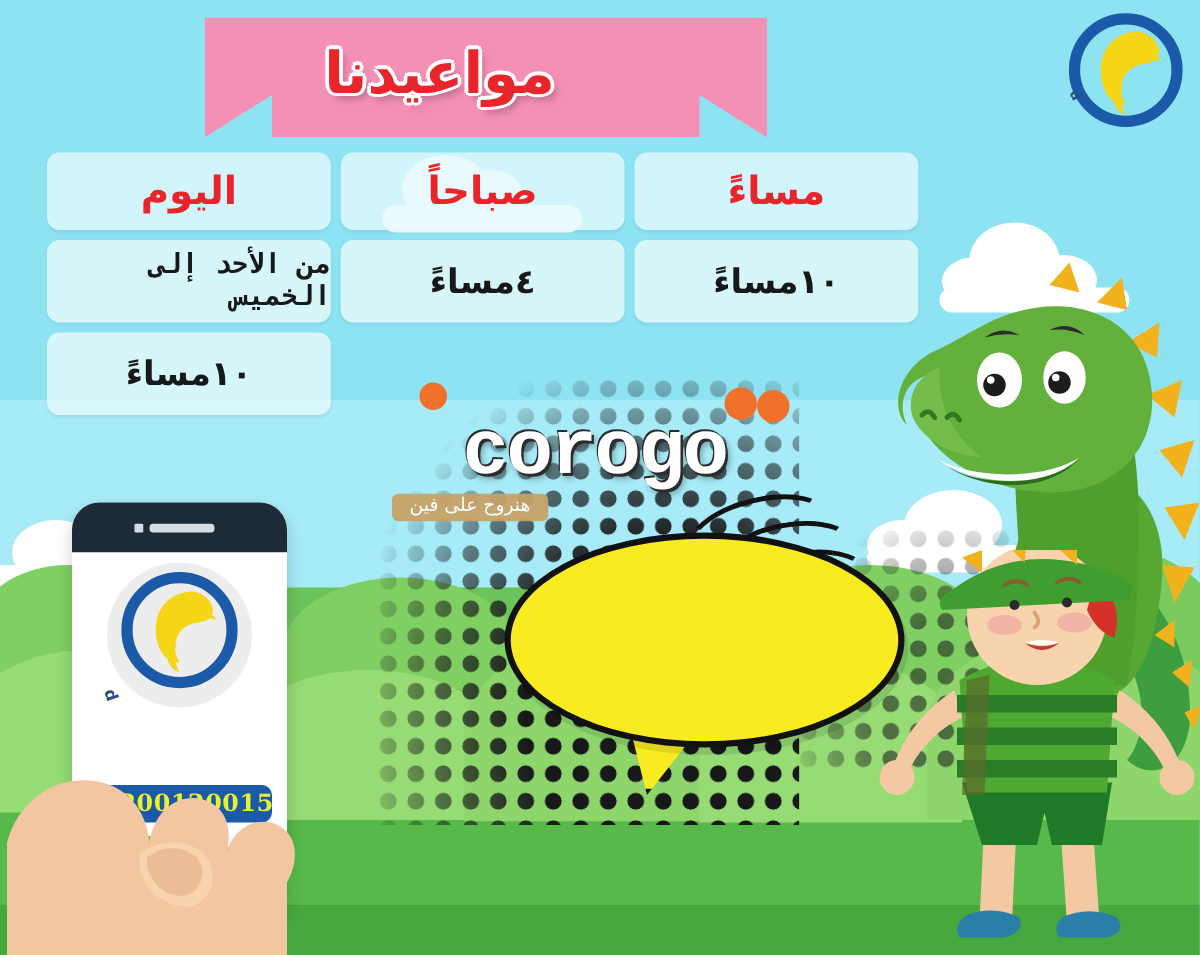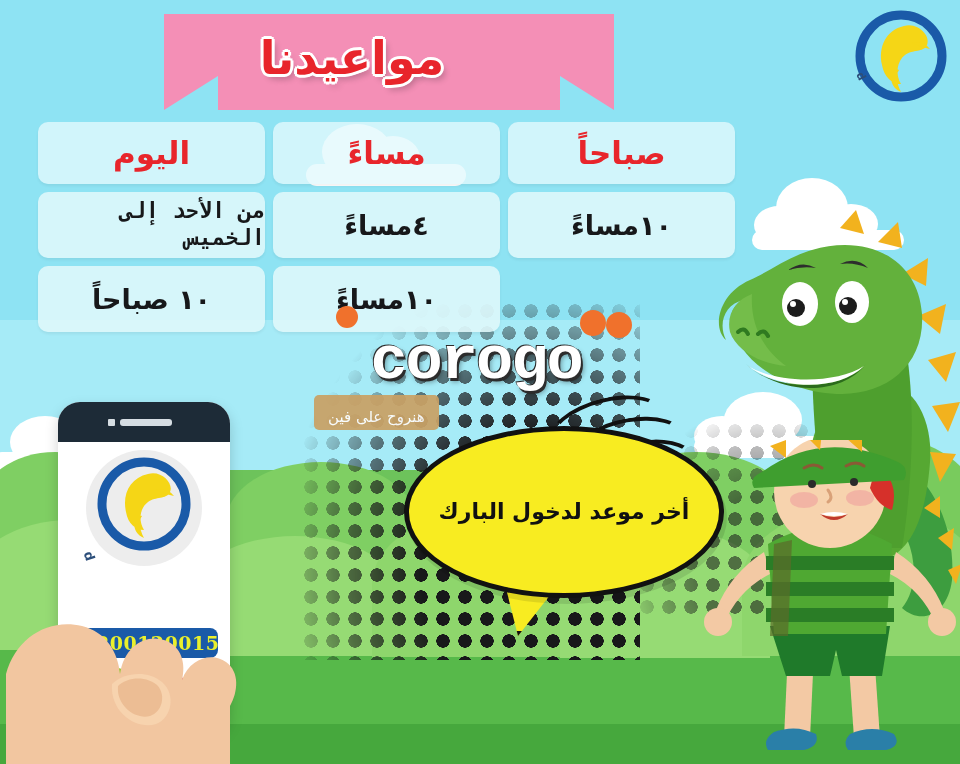--- a/index.html
+++ b/index.html
@@ -74,21 +74,21 @@
   .wm{position:absolute;left:306px;top:333px;width:340px;height:58px;z-index:40;}
   .wm-text{
     font-size:62px;font-weight:bold;color:#fff;letter-spacing:-2px;
     line-height:58px;text-align:center;
     text-shadow:2px 3px 0 #2c2c2c, -1px -1px 0 #2c2c2c, 3px 4px 5px rgba(0,0,0,.35);
     font-family:Liberation Mono, monospace;
   }
   .wm-badge{
     position:absolute;left:8px;top:62px;
     background:#c9a165;color:#fff;font-size:15px;
-    padding:13px 14px 4px;border-radius:5px;opacity:.93;
+    padding:0 14px 4px;border-radius:5px;opacity:.93;
   }
   .wm-dot{position:absolute;background:#f0712c;border-radius:50%;z-index:41;}
 
   
   .bubble{
     position:absolute;left:404px;top:426px;width:320px;height:172px;
     background:#f8ec21;border:5px solid #111;border-radius:50%;
     display:flex;flex-direction:column;align-items:center;justify-content:center;
     z-index:30;box-shadow:3px 6px 0 rgba(0,0,0,.10);
   }
@@ -194,43 +194,40 @@
     <div class="ribbon-text">مواعيدنا</div>
   </div>
 
   <div class="table">
 
     <div class="trow">
       <div class="cell head">
         <span>اليوم</span>
       </div>
       <div class="cell head">
+        <span>صباحاً</span>
+      </div>
+      <div class="cell head">
         <span>مساءً</span>
-      </div>
-      <div class="cell head">
-        <span>صباحاً</span>
       </div>
     </div>
 
     <div class="trow">
       <div class="cell small">
         <span>من الأحد إلى الخميس</span>
       </div>
       <div class="cell">
         <span>٤مساءً</span>
       </div>
       <div class="cell">
         <span>١٠مساءً</span>
       </div>
     </div>
 
     <div class="trow">
-      <div class="cell">
-        <span>١٠ صباحاً</span>
-      </div>
       <div class="cell">
         <span>١٠مساءً</span>
       </div>
     </div>
 
   </div>
 
   <div class="dino" style="left:716px;top:208px;z-index:20;">
     <svg width="244" height="420" viewBox="0 0 244 420">
 
@@ -307,21 +304,20 @@
       <path d="M104 28 q10 -6 18 0" stroke="#8a5a35" stroke-width="3" fill="none" stroke-linecap="round"></path>
       <path d="M146 26 q10 -6 18 0" stroke="#8a5a35" stroke-width="3" fill="none" stroke-linecap="round"></path>
       <path d="M128 50 q6 8 0 12" stroke="#d9a178" stroke-width="3" fill="none" stroke-linecap="round"></path>
       <path d="M120 74 q14 12 28 0 q-14 6 -28 0 z" fill="#c0392b"></path>
       <path d="M120 74 q14 4 28 0 q-14 -4 -28 0 z" fill="#fff"></path>
     </svg>
   </div>
 
   <div class="bubble-tail"></div>
   <div class="bubble">
-    <span>أخر موعد لدخول البارك</span>
   </div>
   <div class="swoosh" style="left:548px;top:398px;width:120px;height:60px;transform:rotate(-14deg);"></div>
   <div class="swoosh" style="left:576px;top:418px;width:110px;height:54px;transform:rotate(-10deg);"></div>
   <div class="swoosh" style="left:600px;top:440px;width:96px;height:48px;transform:rotate(-6deg);"></div>
 
   <div class="phone">
     <div class="phone-top">
       <div class="phone-cam"></div>
       <div class="phone-speaker"></div>
     </div>

